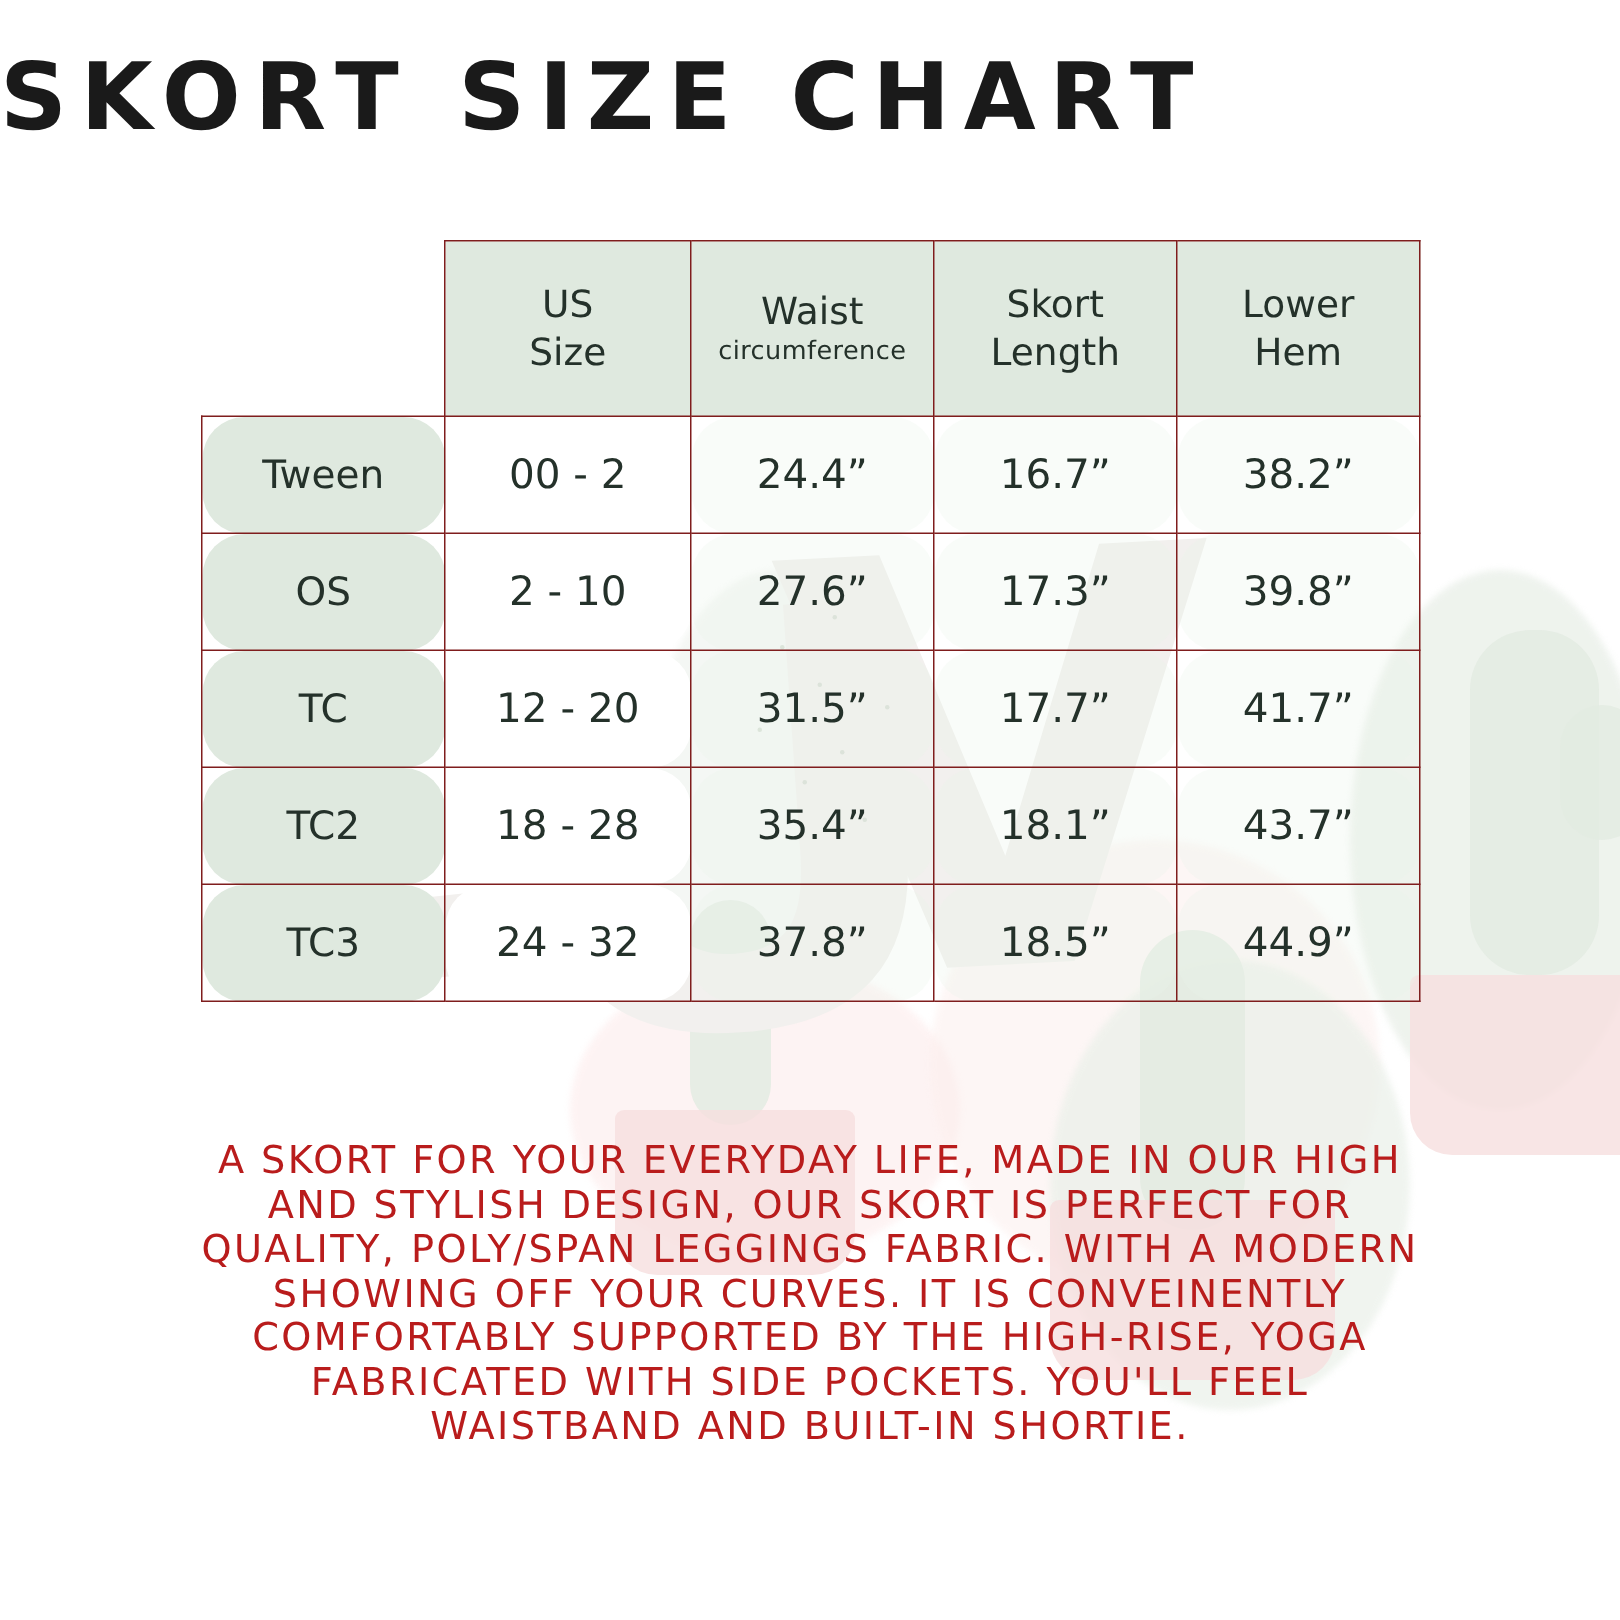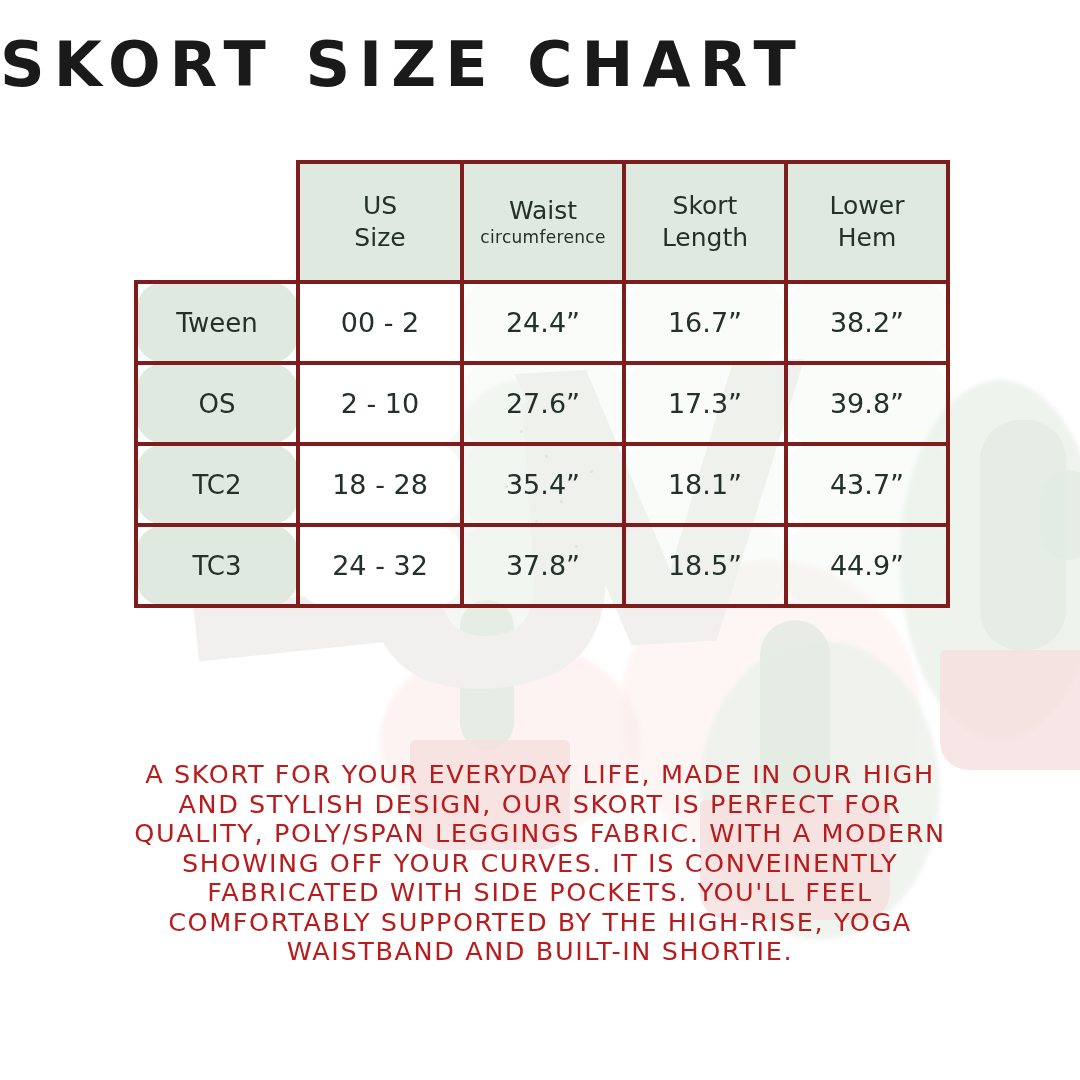--- a/index.html
+++ b/index.html
@@ -96,21 +96,21 @@
     left: 134px;
     top: 160px;
     width: 812px;
   }
   table.size-chart {
     border-collapse: collapse;
     width: 812px;
     table-layout: fixed;
   }
   table.size-chart td, table.size-chart th {
-    border: 4px solid #7f1d1d;
+    border: 1px solid #7f1d1d;
     text-align: center;
     vertical-align: middle;
     color: #24312a;
     font-weight: 400;
   }
   
   col.c0 { width: 162px; }
   col.c1 { width: 164px; }
   col.c2 { width: 162px; }
   col.c3 { width: 162px; }
@@ -241,20 +241,27 @@
           <td class="val-shade">38.2”</td>
         </tr>
         <tr>
           <td class="rowhead">OS</td>
           <td>2 - 10</td>
           <td class="val-shade">27.6”</td>
           <td class="val-shade">17.3”</td>
           <td class="val-shade">39.8”</td>
         </tr>
         <tr>
+          <td class="rowhead">TC</td>
+          <td>12 - 20</td>
+          <td class="val-shade">31.5”</td>
+          <td class="val-shade">17.7”</td>
+          <td class="val-shade">41.7”</td>
+        </tr>
+        <tr>
           <td class="rowhead">TC2</td>
           <td>18 - 28</td>
           <td class="val-shade">35.4”</td>
           <td class="val-shade">18.1”</td>
           <td class="val-shade">43.7”</td>
         </tr>
         <tr>
           <td class="rowhead">TC3</td>
           <td>24 - 32</td>
           <td class="val-shade">37.8”</td>
@@ -263,18 +270,18 @@
         </tr>
       </tbody>
     </table>
   </div>
 
   <div class="description">
     <span class="line">A SKORT FOR YOUR EVERYDAY LIFE, MADE IN OUR HIGH</span>
     <span class="line">AND STYLISH DESIGN, OUR SKORT IS PERFECT FOR</span>
     <span class="line">QUALITY, POLY/SPAN LEGGINGS FABRIC. WITH A MODERN</span>
     <span class="line">SHOWING OFF YOUR CURVES. IT IS CONVEINENTLY</span>
+    <span class="line">COMFORTABLY SUPPORTED BY THE HIGH-RISE, YOGA</span>
     <span class="line">FABRICATED WITH SIDE POCKETS. YOU'LL FEEL</span>
-    <span class="line">COMFORTABLY SUPPORTED BY THE HIGH-RISE, YOGA</span>
     <span class="line">WAISTBAND AND BUILT-IN SHORTIE.</span>
   </div>
 
 </div>
 
 </body></html>

